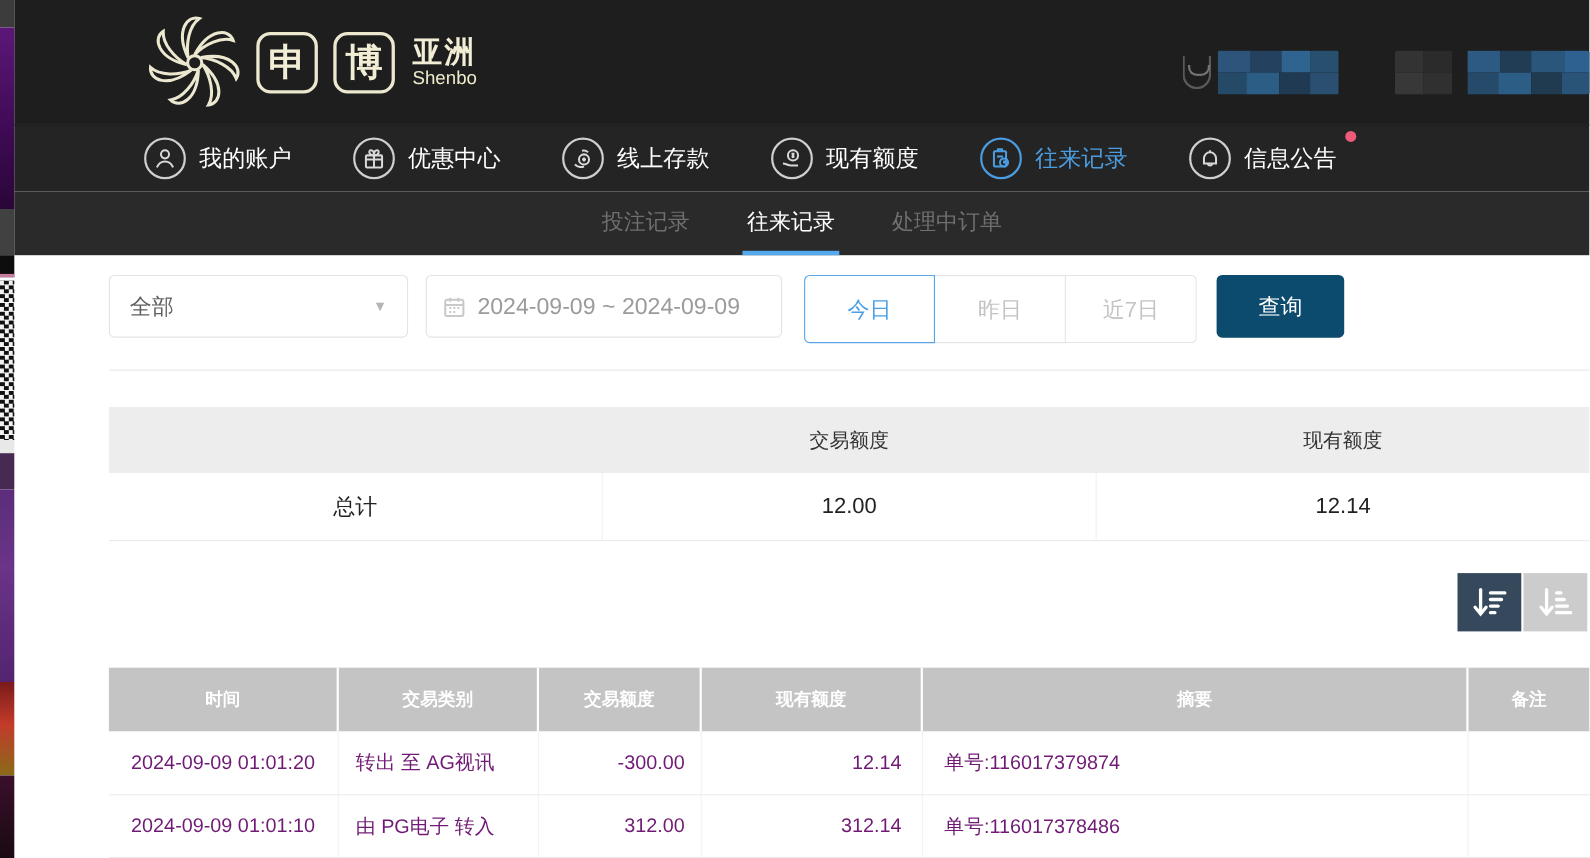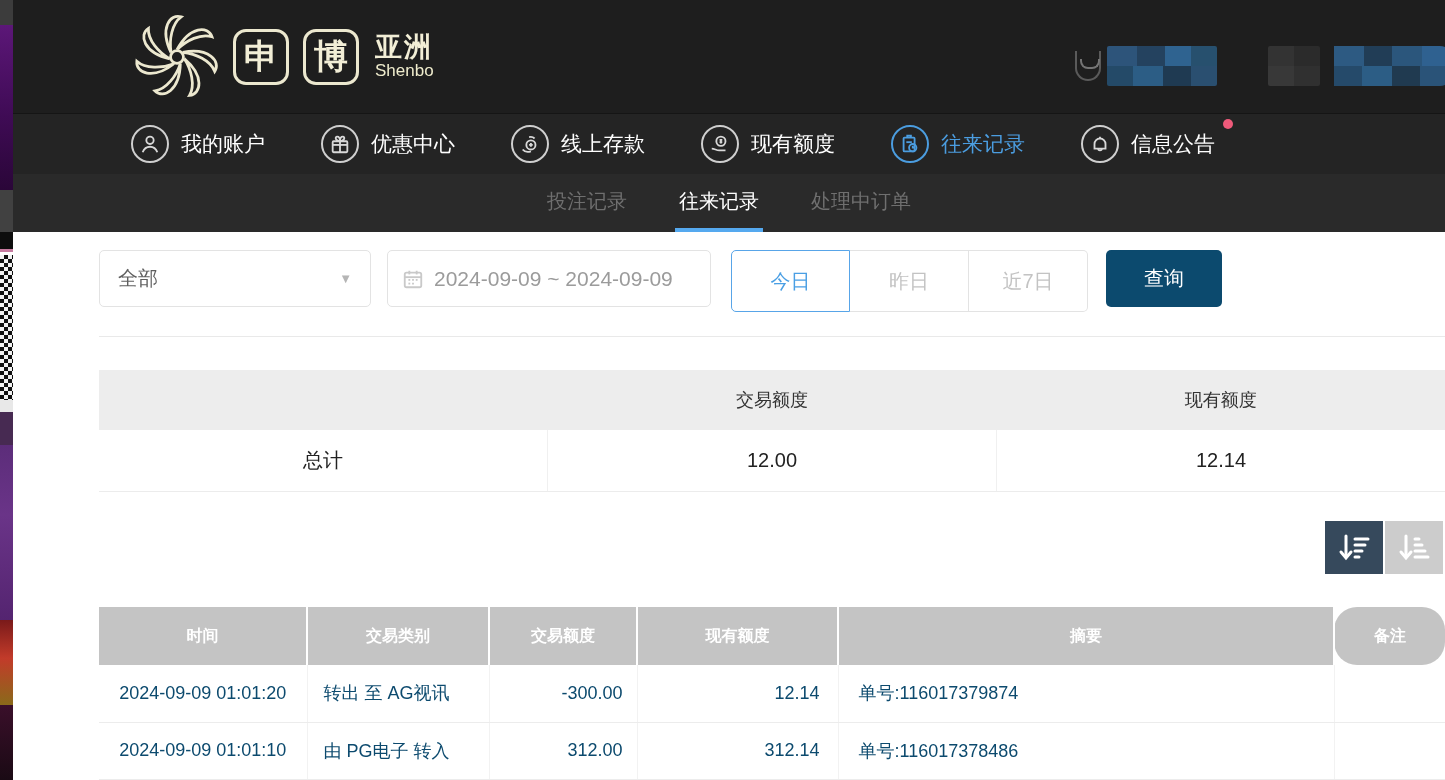--- a/index.html
+++ b/index.html
@@ -80,22 +80,22 @@
 
   
   .sort-wrap { position:absolute; left:1325px; top:521px; display:flex; gap:2px; }
   .sort-btn { width:58px; height:53px; display:flex; align-items:center; justify-content:center;
               border:none; cursor:pointer; }
 
   
   .rec-table { position:absolute; left:99px; top:607px; width:1346px; border-collapse:collapse; table-layout:fixed; }
   .rec-table th { height:58px; color:#fff; font-size:16px; font-weight:bold; text-align:center;
                   border-right:2px solid #fff; }
-  .rec-table th:last-child { border-right:none;border-radius:23px; }
-  .rec-table td { height:57px; background:#fff; font-size:18px; color:#0c4a6e;
+  .rec-table th:last-child { border-right:none; }
+  .rec-table td { height:57px; background:#fff; font-size:18px; color:#701a75;
                   border-bottom:1px solid #ececec; border-right:1px solid #f2f2f2; }
   .rec-table td:last-child { border-right:none; }
   .col-time   { width:208px; text-align:center; }
   .col-type   { width:182px; text-align:left; padding-left:16px; }
   .col-amt    { width:148px; text-align:right; padding-right:14px; }
   .col-bal    { width:201px; text-align:right; padding-right:18px; }
   .col-sum    { width:496px; text-align:left; padding-left:20px; }
   .col-rem    { width:111px; text-align:center; }
   .rec-table th.col-type, .rec-table th.col-amt, .rec-table th.col-bal, .rec-table th.col-sum
       { text-align:center; padding:0; }

